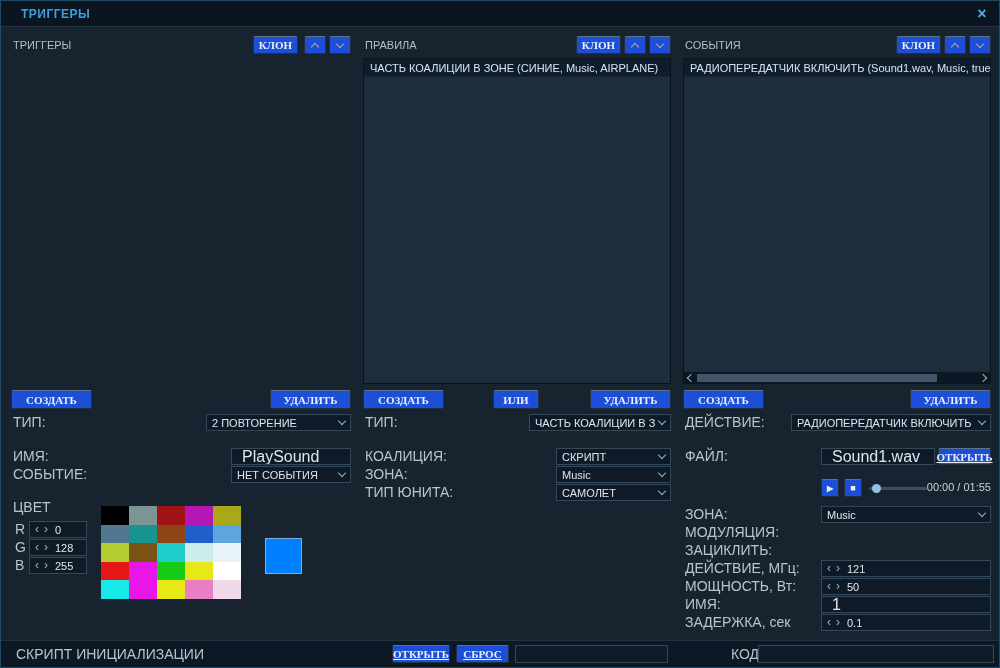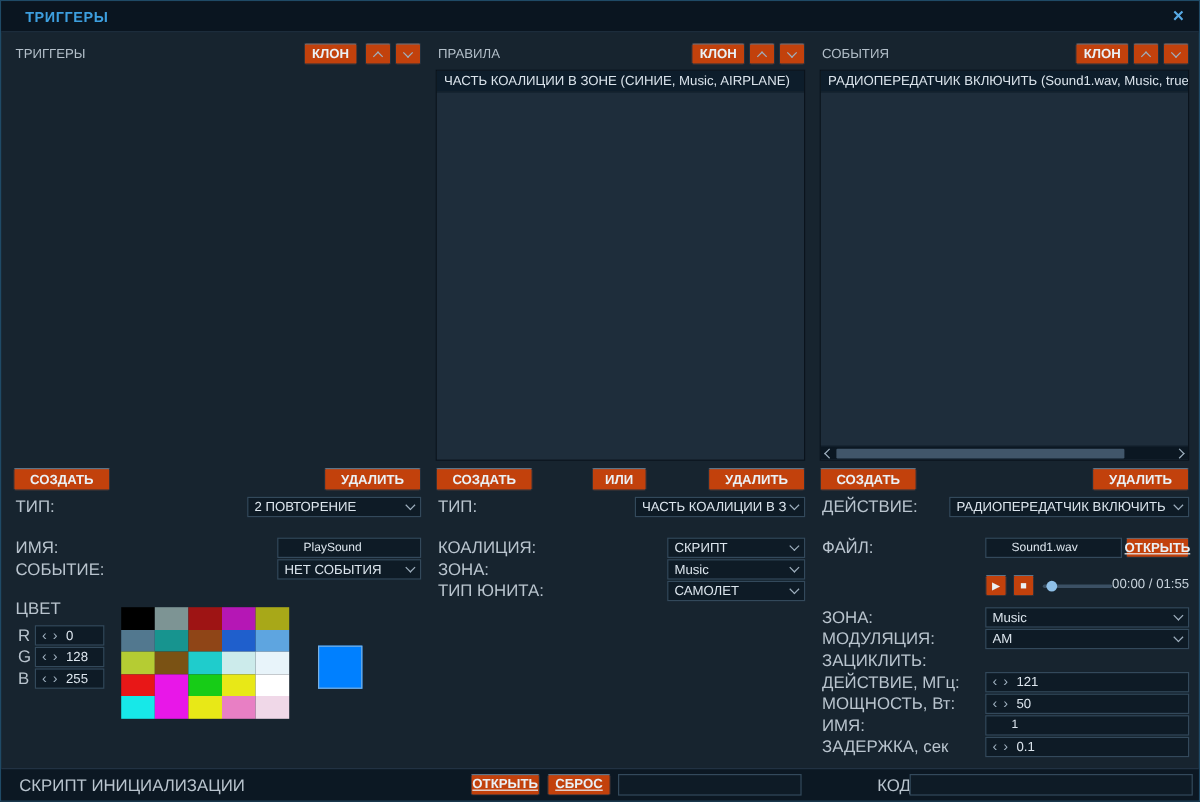--- a/index.html
+++ b/index.html
@@ -7,38 +7,38 @@
   body{font-family:"Liberation Sans",sans-serif}
   #win{position:absolute;left:0;top:0;width:1000px;height:668px;background:#17242f;border:1px solid #1f4a66}
 
   .titlebar{position:absolute;left:0;top:0;width:100%;height:26px;background:#0a1520;border-bottom:1px solid #223243}
   .title{position:absolute;left:20px;top:0;line-height:26px;color:#3d9fdf;font-weight:bold;font-size:12px;letter-spacing:.5px}
   .close{position:absolute;right:8px;top:0;width:18px;height:26px;line-height:25px;text-align:center;color:#57a9e4;font-size:16px;font-weight:bold;cursor:pointer}
 
   .sec-label{position:absolute;color:#b3bfc9;font-size:11px;line-height:18px;white-space:nowrap}
   .lbl{position:absolute;color:#b9c4ce;font-size:14px;line-height:17px;white-space:nowrap}
 
-  .btn{position:absolute;background:#c2410c;border:1px solid #23303d;border-top-color:#5d7488;border-radius:2px;color:#eaf0f5;font-weight:bold;font-size:11px;font-family:Liberation Sans, sans-serif;display:flex;align-items:center;justify-content:center;cursor:pointer;white-space:nowrap}
+  .btn{position:absolute;background:#1d4ed8;border:1px solid #23303d;border-top-color:#5d7488;border-radius:2px;color:#eaf0f5;font-weight:bold;font-size:11px;font-family:Liberation Serif, serif;display:flex;align-items:center;justify-content:center;cursor:pointer;white-space:nowrap}
   .btn.u{text-decoration:underline}
 
   .list{position:absolute;background:#1e2d3b;border:1px solid #0a131c;overflow:hidden}
   .list-item{height:18px;line-height:18px;padding:0 6px;font-size:11px;white-space:nowrap;overflow:hidden;background:#0d1d2b;border-bottom:1px solid #16242f;cursor:pointer}
   .item-blue{color:#4aa3e8}
   .item-white{color:#dbe4ec}
 
   .dd{position:absolute;height:17px;display:flex;align-items:center;gap:4px;padding:0 5px;background:#0e1b26;border:1px solid #33495b;font-size:11px;color:#dde6ee;cursor:pointer}
   .dd-val{flex:1;white-space:nowrap;overflow:hidden}
 
   .chev{width:6px;height:6px;border-right:1.5px solid #9fb0bf;border-bottom:1.5px solid #9fb0bf;display:inline-block}
   .chev-dn{transform:rotate(45deg);margin-top:-3px}
   .chev-up{transform:rotate(-135deg);margin-top:3px}
   .chev-left{transform:rotate(135deg)}
   .chev-right{transform:rotate(-45deg)}
 
-  input.tx{position:absolute;background:#0e1b26;border:1px solid #33495b;color:#dde6ee;font-size:10px;font-family:inherit;padding:0 21px;height:17px;outline:none}
+  input.tx{position:absolute;background:#0e1b26;border:1px solid #33495b;color:#dde6ee;font-size:16px;font-family:inherit;padding:0 10px;height:17px;outline:none}
 
   .stepper{position:absolute;height:17px;display:flex;align-items:center;gap:5px;padding:0 5px;background:#0e1b26;border:1px solid #33495b;font-size:11px;color:#dde6ee}
   .st-ar{color:#9fb0bf;font-size:12px;line-height:15px;cursor:pointer}
   .st-val{margin-left:2px}
 
   .palette{position:absolute;display:grid;grid-template-columns:repeat(5,28px);grid-template-rows:repeat(5,18.6px)}
   .pcell{width:28px;height:18.6px;cursor:pointer}
   .swatch{position:absolute;border:1px solid #7ab0e0}
 
   .hscroll{position:absolute;left:0;right:0;bottom:0;height:12px;background:#0b1722;border-top:1px solid #1b2936}
@@ -223,24 +223,20 @@
   <div class="sl-thumb" style="left:871px;top:483px"></div>
   <span class="time" style="left:925px;top:478px;width:65px">00:00 / 01:55</span>
 
   <span class="lbl" style="left:684px;top:505px">ЗОНА:</span>
   <div class="dd" style="left:820px;top:505px;width:170px">
     <span class="dd-val">Music</span>
     <span class="chev chev-dn"></span>
   </div>
 
   <span class="lbl" style="left:684px;top:523px">МОДУЛЯЦИЯ:</span>
-  <div class="dd" style="left:820px;top:523px;width:170px">
-    <span class="dd-val">AM</span>
-    <span class="chev chev-dn"></span>
-  </div>
 
   <span class="lbl" style="left:684px;top:541px">ЗАЦИКЛИТЬ:</span>
 
   <span class="lbl" style="left:684px;top:559px">ДЕЙСТВИЕ, МГц:</span>
   <div class="stepper" style="left:820px;top:559px;width:170px">
     <span class="st-ar">‹</span>
     <span class="st-ar">›</span>
     <span class="st-val">121</span>
   </div>
 

